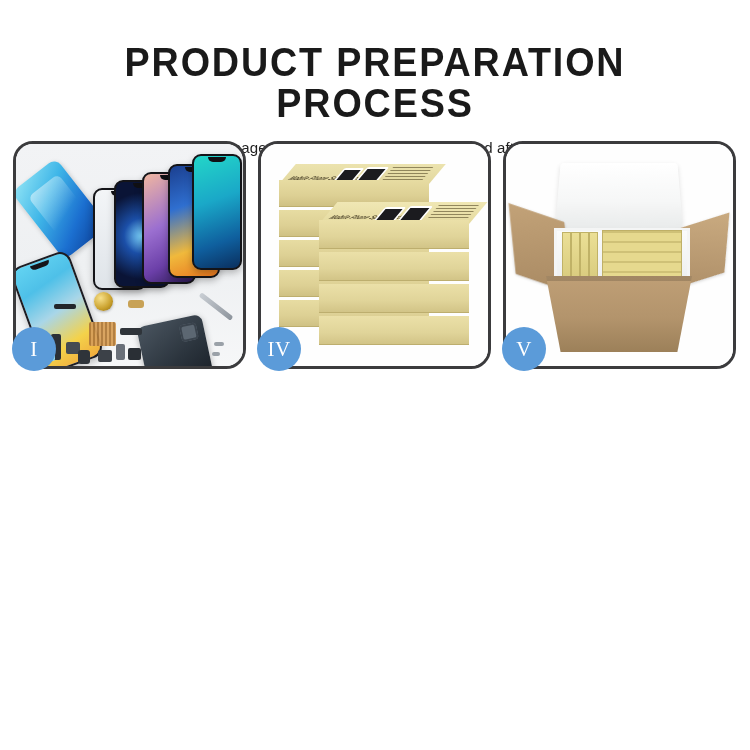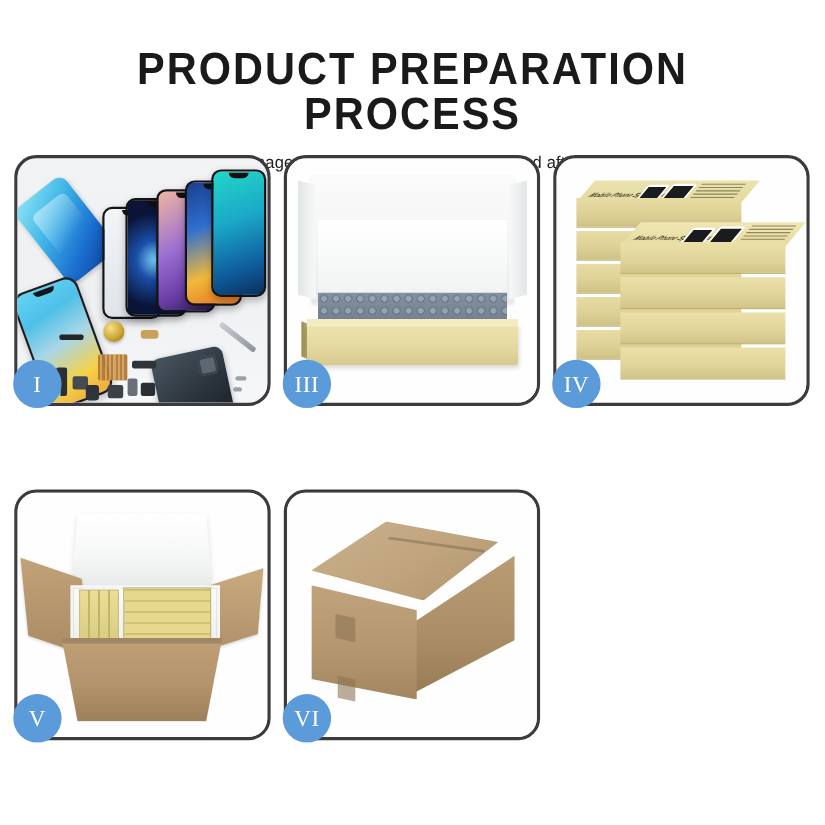--- a/index.html
+++ b/index.html
@@ -379,30 +379,20 @@
         <div class="prt f8"></div>
         <div class="prt f9"></div>
         <div class="prt f10"></div>
         <div class="prt f11"></div>
         <div class="prt f12"></div>
       </div>
       <div class="badge">I</div>
     </div>
 
 
-    <div class="panel">
-      <div class="stage p3">
-        <div class="lidIII"></div>
-        <div class="foamIII"></div>
-        <div class="wrapIII"></div>
-        <div class="boxsideIII"></div>
-        <div class="boxfrontIII"></div>
-      </div>
-      <div class="badge">III</div>
-    </div>
 
     <div class="panel">
       <div class="stage p4">
         <div class="stackwrap">
           <div class="kbox kb5">
               <div class="front"></div>
             </div>
           <div class="kbox kb4">
               <div class="front"></div>
             </div>
@@ -470,26 +460,15 @@
         <div class="ybox yb1"></div>
         <div class="ybox yb2"></div>
         <div class="ybox yb3"></div>
         <div class="ybox yb4"></div>
         <div class="ygrp2"></div>
         <div class="cartonV"></div>
       </div>
       <div class="badge">V</div>
     </div>
 
-    <div class="panel">
-      <div class="stage p6">
-        <div class="vTop"></div>
-        <div class="vSeam"></div>
-        <div class="vSide"></div>
-        <div class="vFront"></div>
-        <div class="vTape vt1"></div>
-        <div class="vTape vt2"></div>
-      </div>
-      <div class="badge">VI</div>
-    </div>
 
   </div>
 </div>
 
 </body></html>

